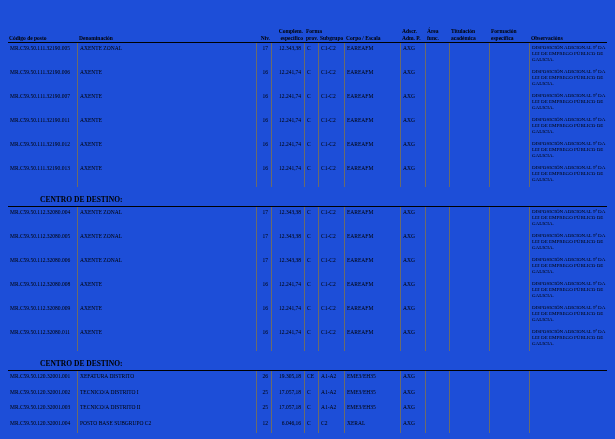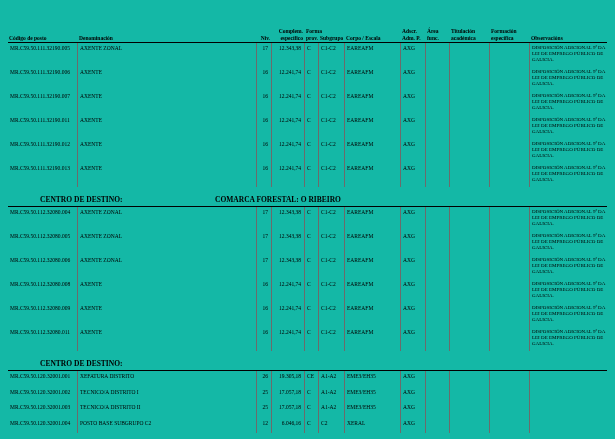--- a/index.html
+++ b/index.html
@@ -1,19 +1,19 @@
 <!DOCTYPE html>
 <html><head>
 <meta charset="utf-8">
 <style>
   html,body{margin:0;padding:0;background:#e8e8e8;}
   .page{
     position:relative;
     width:615px;height:439px;
-    background:#14b8a6;
+    background:#1d4ed8;
     box-sizing:border-box;
     padding:28px 8px 0 8px;
     font-family:"Liberation Serif","DejaVu Serif",serif;
     color:#000;
     overflow:hidden;
   }
   .grid{
     display:grid;
     grid-template-columns:70px 179px 15px 33px 14px 26px 56px 25px 24px 40px 40px 77px;
   }
@@ -166,21 +166,20 @@
     <div class="cell"></div>
     <div class="cell"></div>
     <div class="cell obs">DISPOSICIÓN ADICIONAL 9ª DA LEI DE EMPREGO PÚBLICO DE GALICIA.</div>
   </div>
       </div>
   </div>
 
   <div class="sec-tall">
     <div class="sectitle">
       <span class="lab">CENTRO DE DESTINO:</span>
-      <span class="val">COMARCA FORESTAL: O RIBEIRO</span>
     </div>
     <div class="rows">
         <div class="grid row">
     <div class="cell">MR.C59.50.112.32080.004</div>
     <div class="cell">AXENTE ZONAL</div>
     <div class="cell num">17</div>
     <div class="cell num">12.343,38</div>
     <div class="cell">C</div>
     <div class="cell">C1-C2</div>
     <div class="cell">EAREAFM</div>

